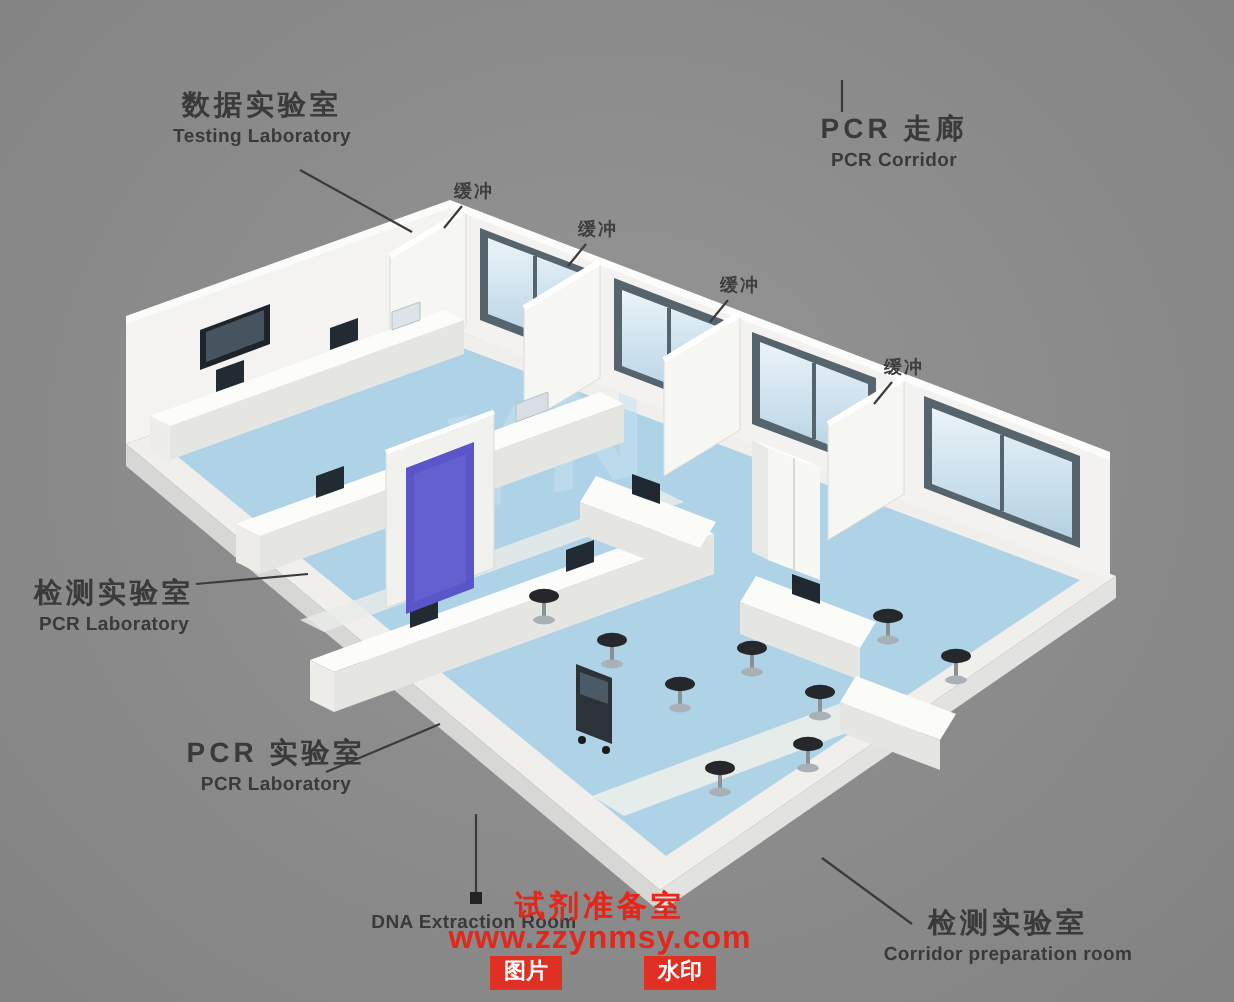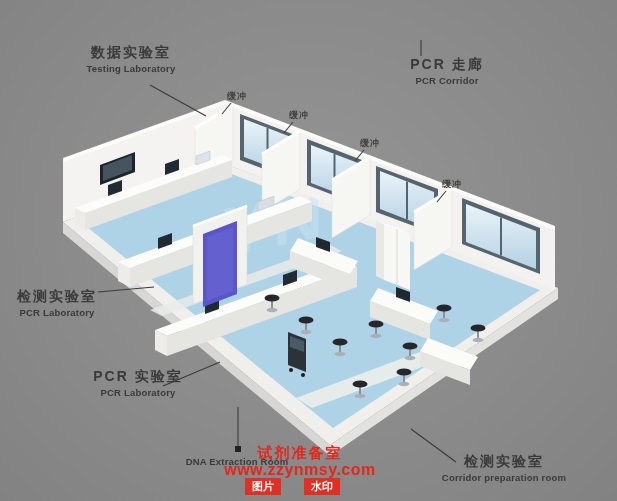--- a/index.html
+++ b/index.html
@@ -253,15 +253,15 @@
   </div>
 
   <div class="buffer" style="left:237px;top:96px;">缓冲</div>
   <div class="buffer" style="left:299px;top:115px;">缓冲</div>
   <div class="buffer" style="left:370px;top:143px;">缓冲</div>
   <div class="buffer" style="left:452px;top:184px;">缓冲</div>
 
   <div class="wm wm-company" style="left:300px;top:444px;">试剂准备室</div>
   <div class="wm wm-site" style="left:300px;top:461px;">www.zzynmsy.com</div>
   <div class="wm wm-chip" style="left:263px;top:478px;">图片</div>
-  <div class="wm wm-chip" style="left:322px;top:478px;">水印</div>
+  <div class="wm wm-chip" style="left:340px;top:478px;">水印</div>
 
 </div>
 
 </body></html>

